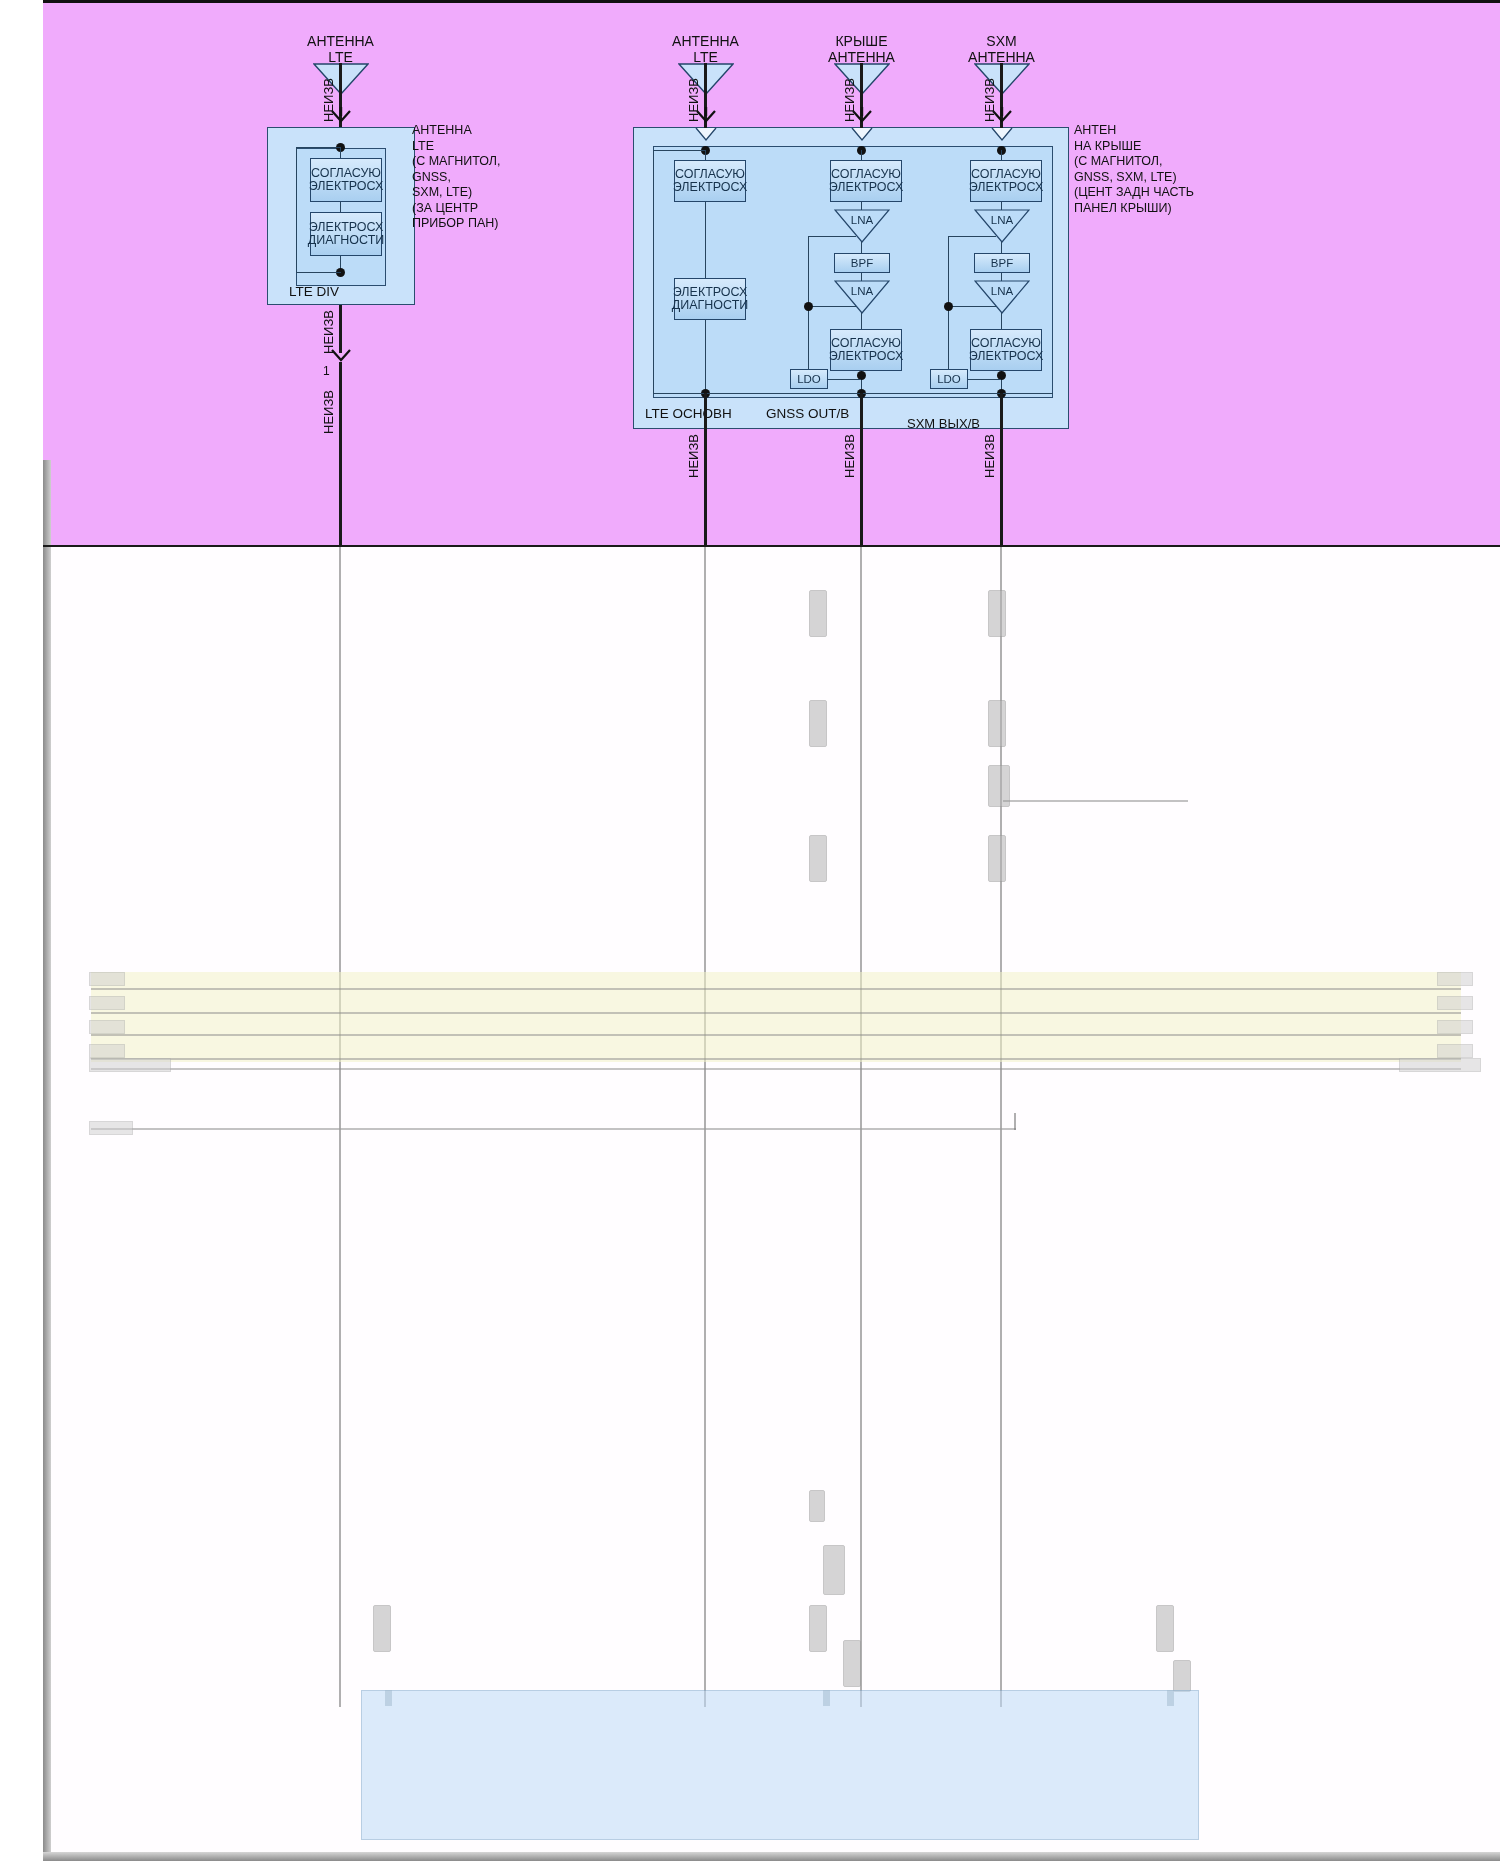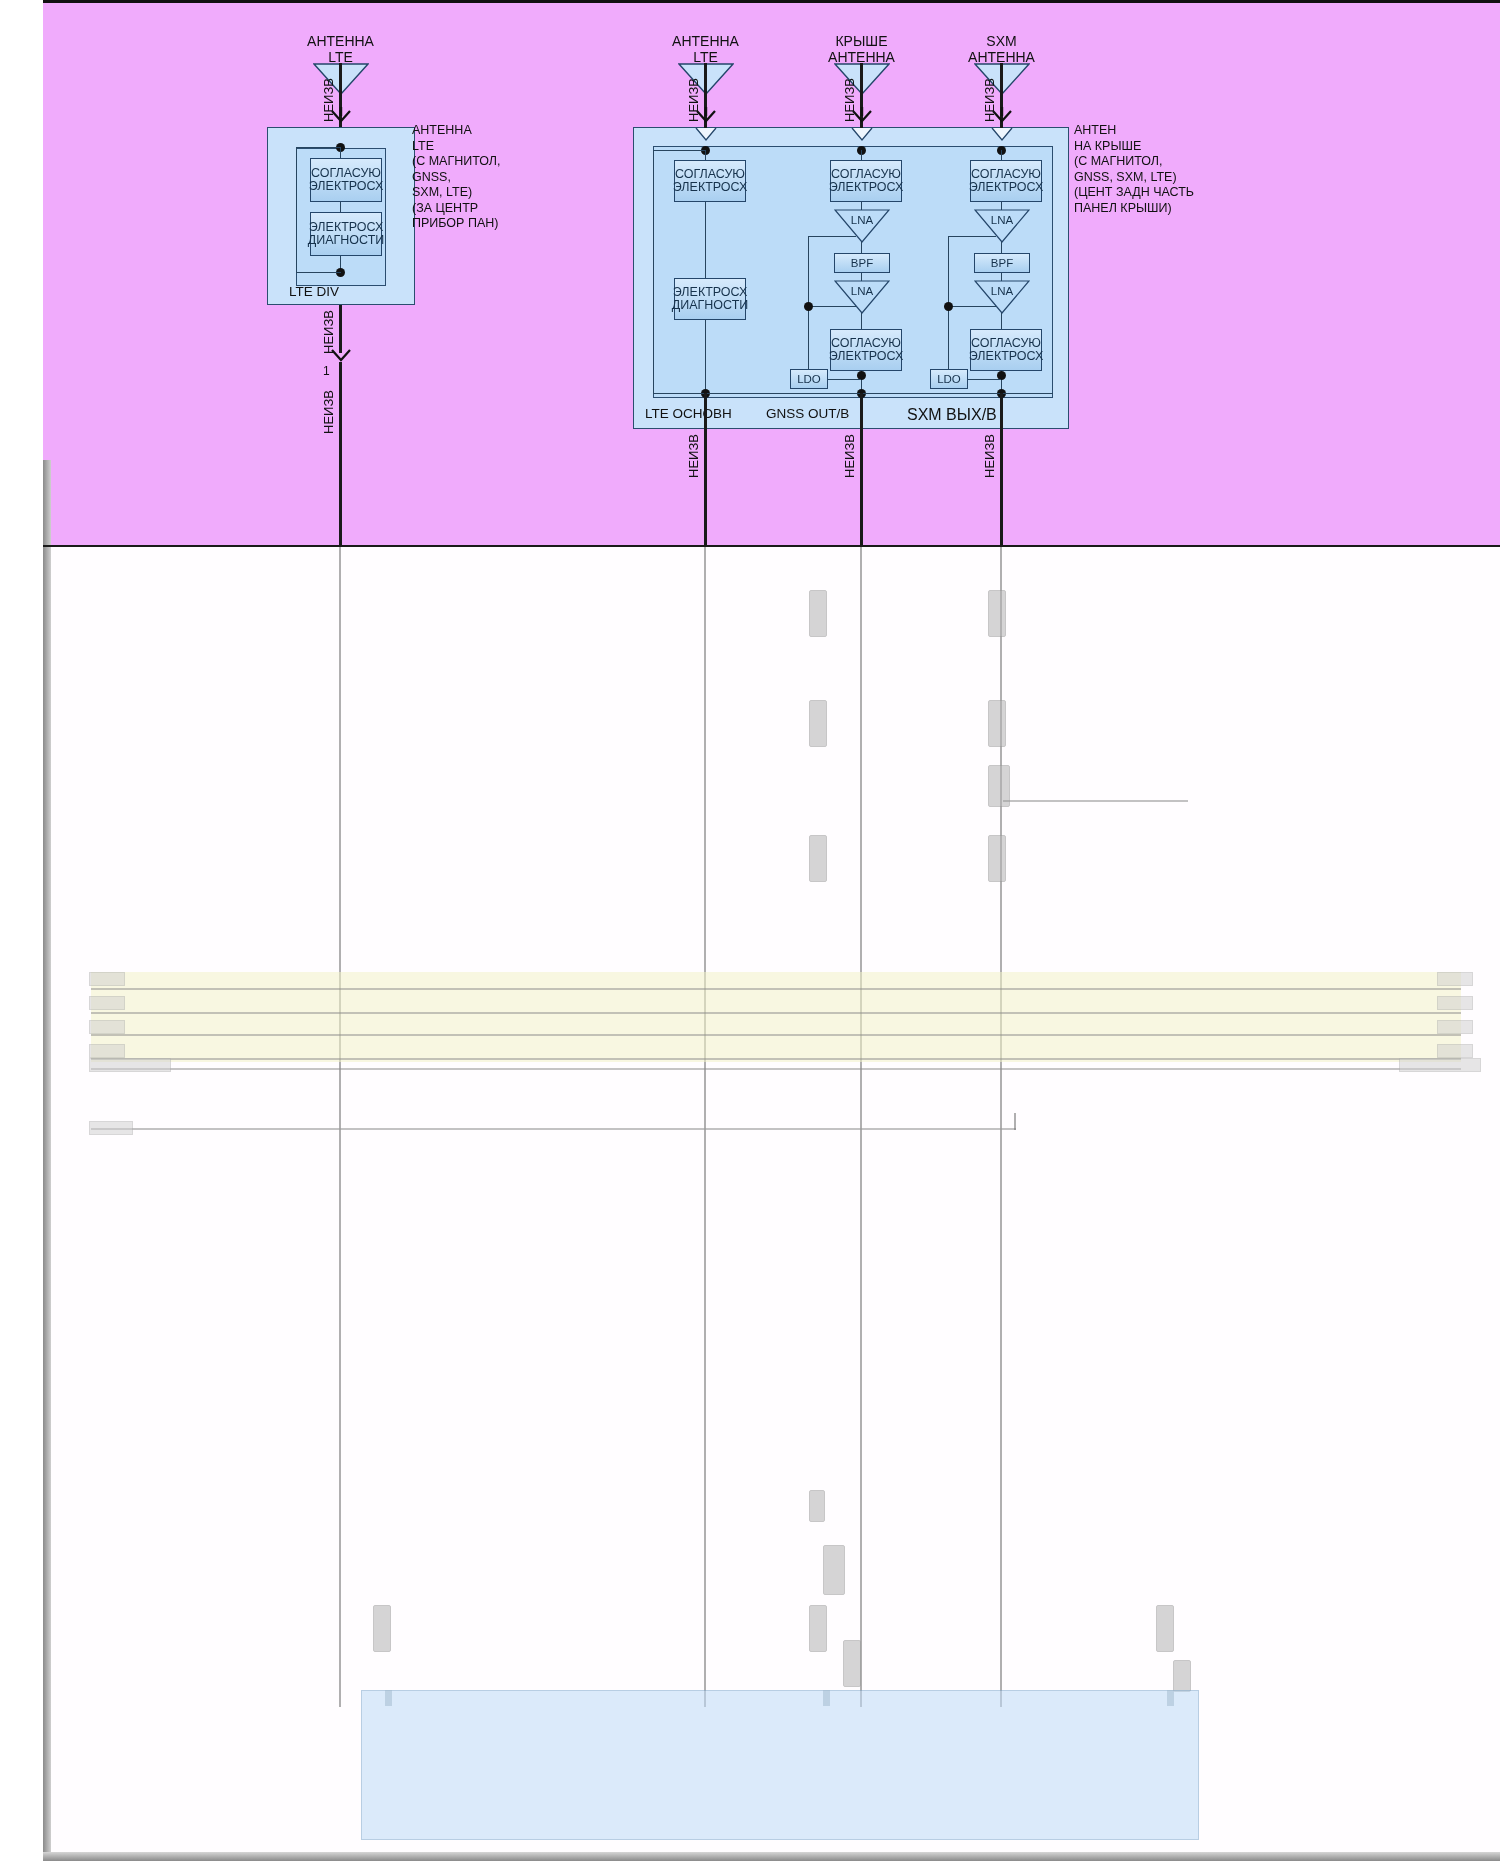--- a/index.html
+++ b/index.html
@@ -292,21 +292,21 @@
   <div class="dot" style="left:901px;top:302px;"></div>
   <div class="comp" style="left:887px;top:369px;width:38px;height:20px;font-size:11.5px;">
     <span>LDO</span>
   </div>
   <div class="thinh" style="left:925px;top:379px;width:33px;"></div>
 
   <div class="thinh" style="left:610px;top:393px;width:400px;"></div>
 
   <div class="txt" style="left:602px;top:406px;font-size:13.5px;">LTE ОСНОВН</div>
   <div class="txt" style="left:723px;top:406px;font-size:13.5px;">GNSS OUT/B</div>
-  <div class="txt" style="left:864px;top:406px;font-size:16px;">SXM ВЫХ/B</div>
+  <div class="txt" style="left:864px;top:416px;font-size:13px;">SXM ВЫХ/B</div>
 
   <div class="vline" style="left:661px;top:393px;width:3px;height:153px;"></div>
   <div class="vlabel" style="left:643px;top:434px;font-size:13px;">НЕИЗВ</div>
   <div class="vline" style="left:817px;top:393px;width:3px;height:153px;"></div>
   <div class="vlabel" style="left:799px;top:434px;font-size:13px;">НЕИЗВ</div>
   <div class="vline" style="left:957px;top:393px;width:3px;height:153px;"></div>
   <div class="vlabel" style="left:939px;top:434px;font-size:13px;">НЕИЗВ</div>
 
   <div class="lower-wash"></div>
 

